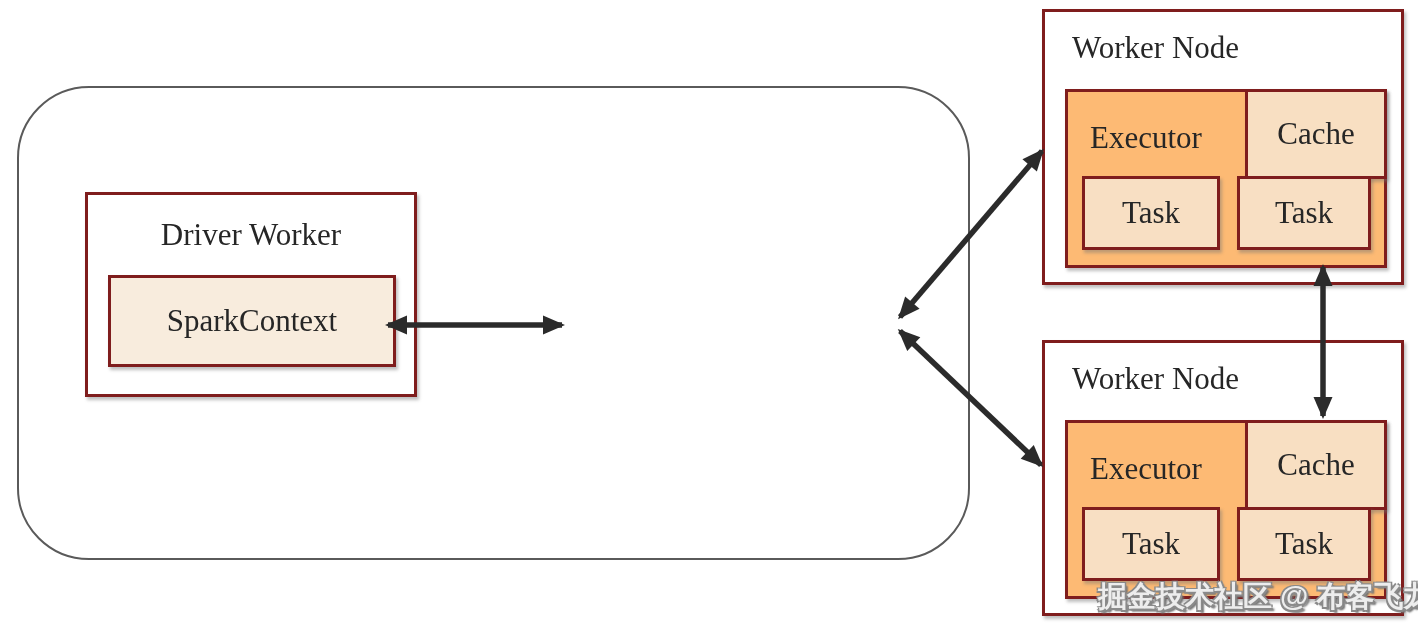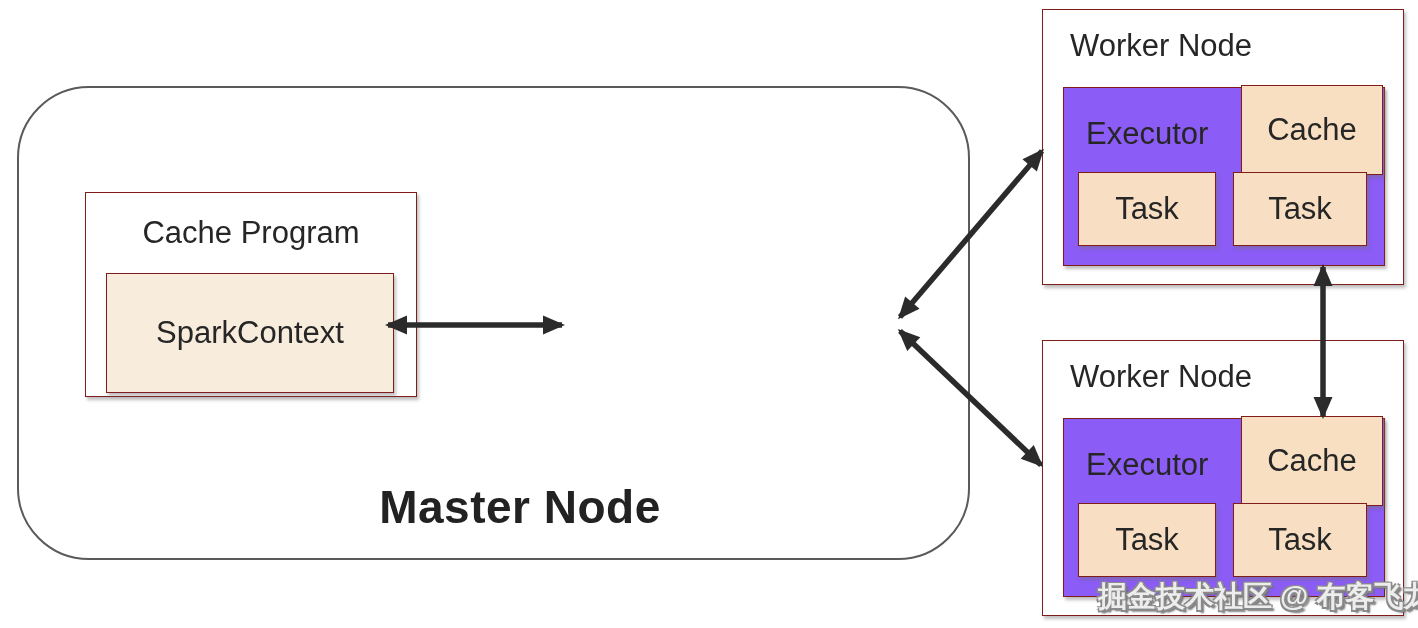--- a/index.html
+++ b/index.html
@@ -25,46 +25,47 @@
     left: 235px; top: 480px; width: 570px;
     text-align: center;
     font-size: 46px;
     font-weight: 600;
     color: #222222;
     letter-spacing: 0.5px;
   }
 
   
   .box {
-    border: 1px solid #7f1d1d;
+    border: 3px solid #7f1d1d;
     background: #ffffff;
     box-shadow: 2px 3px 3px rgba(115,115,115,0.45);
+    font-family: Liberation Serif, serif;
   }
   .center { display: flex; align-items: center; justify-content: center; }
   .lbl { font-size: 31px; color: #262626; }
 
   
   .driver-program { left: 85px; top: 192px; width: 332px; height: 205px; }
   .driver-title { left: 0; top: 22px; width: 100%; text-align: center; }
   .spark-context {
-    left: 20px; top: 80px; width: 288px; height: 120px;
+    left: 20px; top: 80px; width: 288px; height: 92px;
     background: #f8ecdd;
   }
 
   
   .cluster-manager { left: 565px; top: 257px; width: 330px; height: 134px; }
 
   
   .worker-node { left: 1042px; width: 362px; height: 276px; background: #ffffff; }
   .worker-node-1 { top: 9px; }
   .worker-node-2 { top: 340px; }
   .wn-title { left: 27px; top: 18px; }
   .executor {
     left: 20px; top: 77px; width: 322px; height: 179px;
-    background: #8b5cf6;
+    background: #fdba74;
   }
   .executor-label { left: 22px; top: 28px; }
   .cache {
     left: 177px; top: -3px; width: 142px; height: 90px;
     background: #f8dfc2;
   }
   .task { top: 84px; width: 138px; height: 74px; background: #f8dfc3; }
   .task-1 { left: 14px; }
   .task-2 { left: 169px; width: 134px; }
 
@@ -92,24 +93,23 @@
     z-index: 6;
     white-space: nowrap;
   }
 </style>
 </head>
 <body>
 
 <div class="canvas">
 
   <div class="abs master-node"></div>
-  <div class="abs master-label">Master Node</div>
 
   <div class="abs box driver-program">
-    <div class="abs driver-title lbl">Cache Program</div>
+    <div class="abs driver-title lbl">Driver Worker</div>
     <div class="abs box spark-context center">
       <span class="lbl">SparkContext</span>
     </div>
   </div>
 
 
   <div class="abs box worker-node worker-node-1">
     <div class="abs wn-title lbl">Worker Node</div>
     <div class="abs box executor">
       <span class="abs executor-label lbl">Executor</span>

